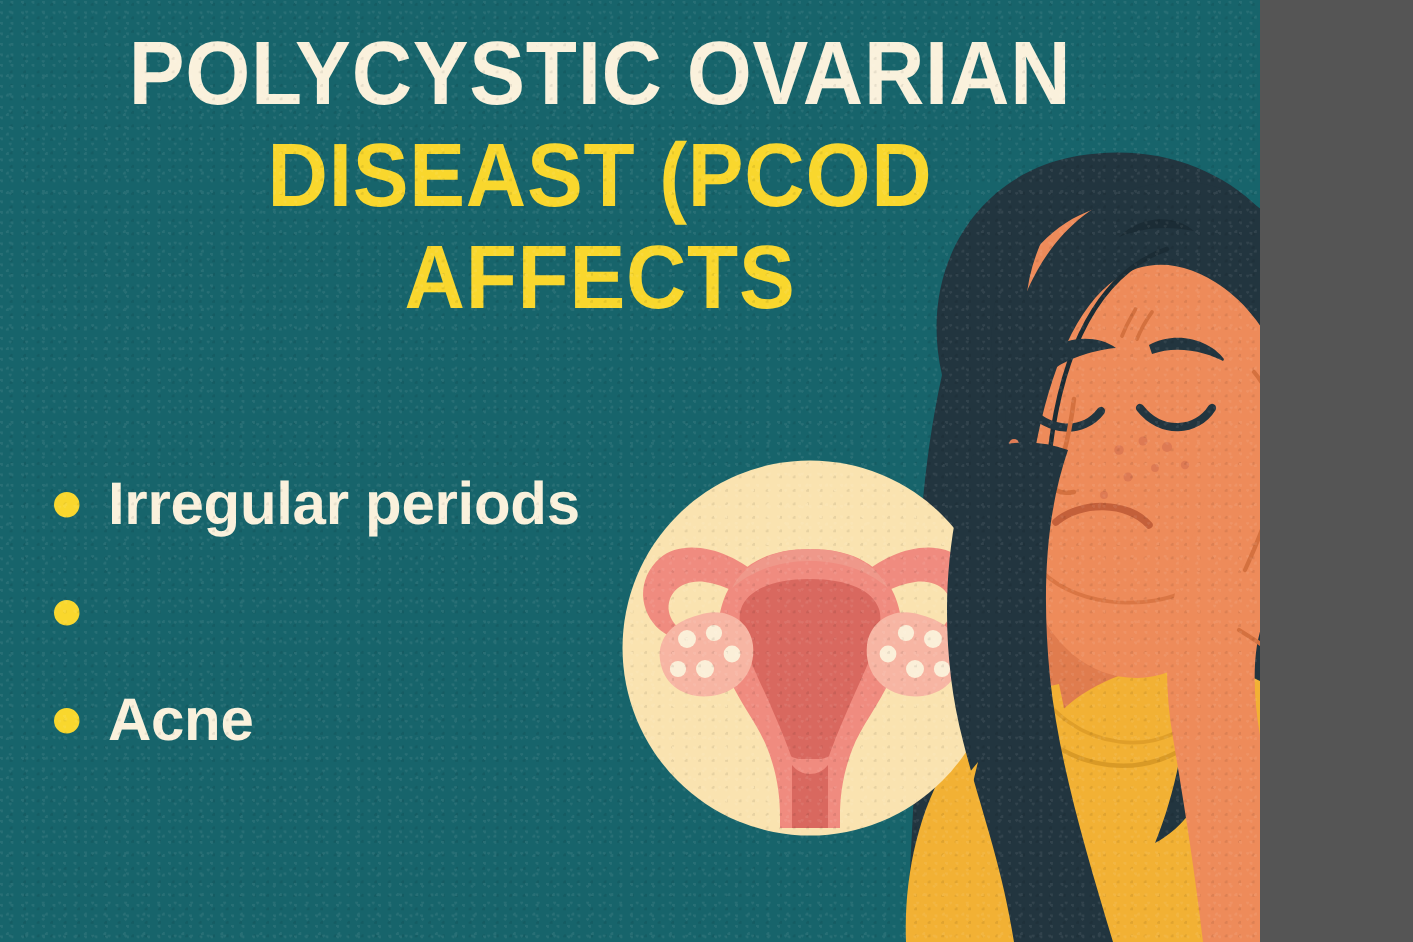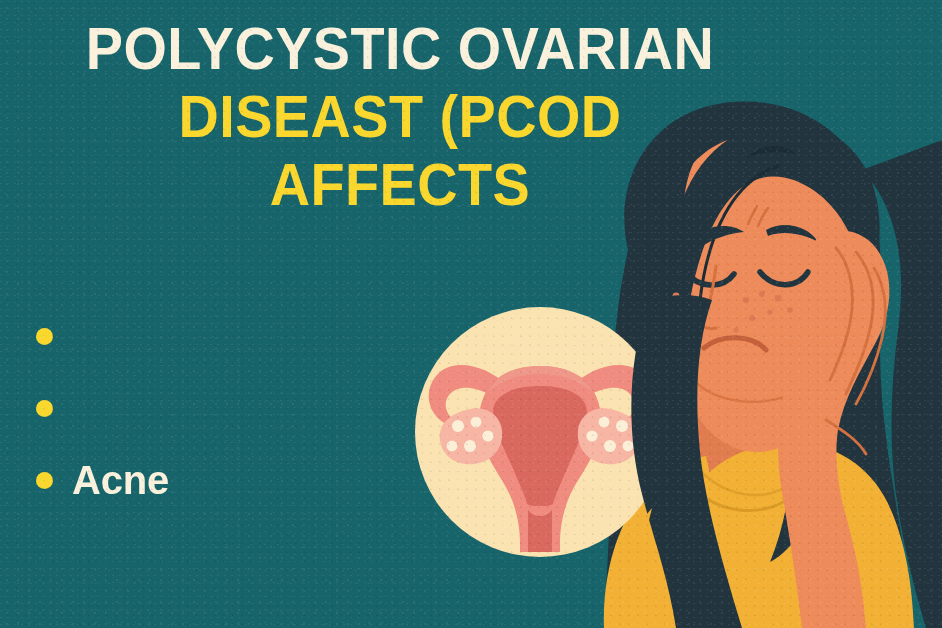--- a/index.html
+++ b/index.html
@@ -2,21 +2,21 @@
 <html><head>
 <meta charset="utf-8">
 <style>
   html, body {
     margin: 0;
     padding: 0;
     background: #555;
   }
   #poster {
     position: relative;
-    width: 942px;
+    width: 840px;
     height: 628px;
     overflow: hidden;
     background: #17646B;
     font-family: "Liberation Sans", sans-serif;
     user-select: none;
   }
   
   #grain {
     position: absolute;
     inset: 0;
@@ -359,20 +359,21 @@
 
   <div class="title-block">
     <span class="title-line l1">POLYCYSTIC OVARIAN</span>
     <span class="title-line l2">DISEAST (PCOD</span>
     <span class="title-line l3">AFFECTS</span>
   </div>
 
   <div class="bullets">
     <div class="bullet-row">
       <span class="bullet-dot"></span>
+      <span class="bullet-text">Irregular periods</span>
     </div>
     <div class="bullet-row">
       <span class="bullet-dot"></span>
     </div>
     <div class="bullet-row">
       <span class="bullet-dot"></span>
       <span class="bullet-text">Acne</span>
     </div>
   </div>
 

